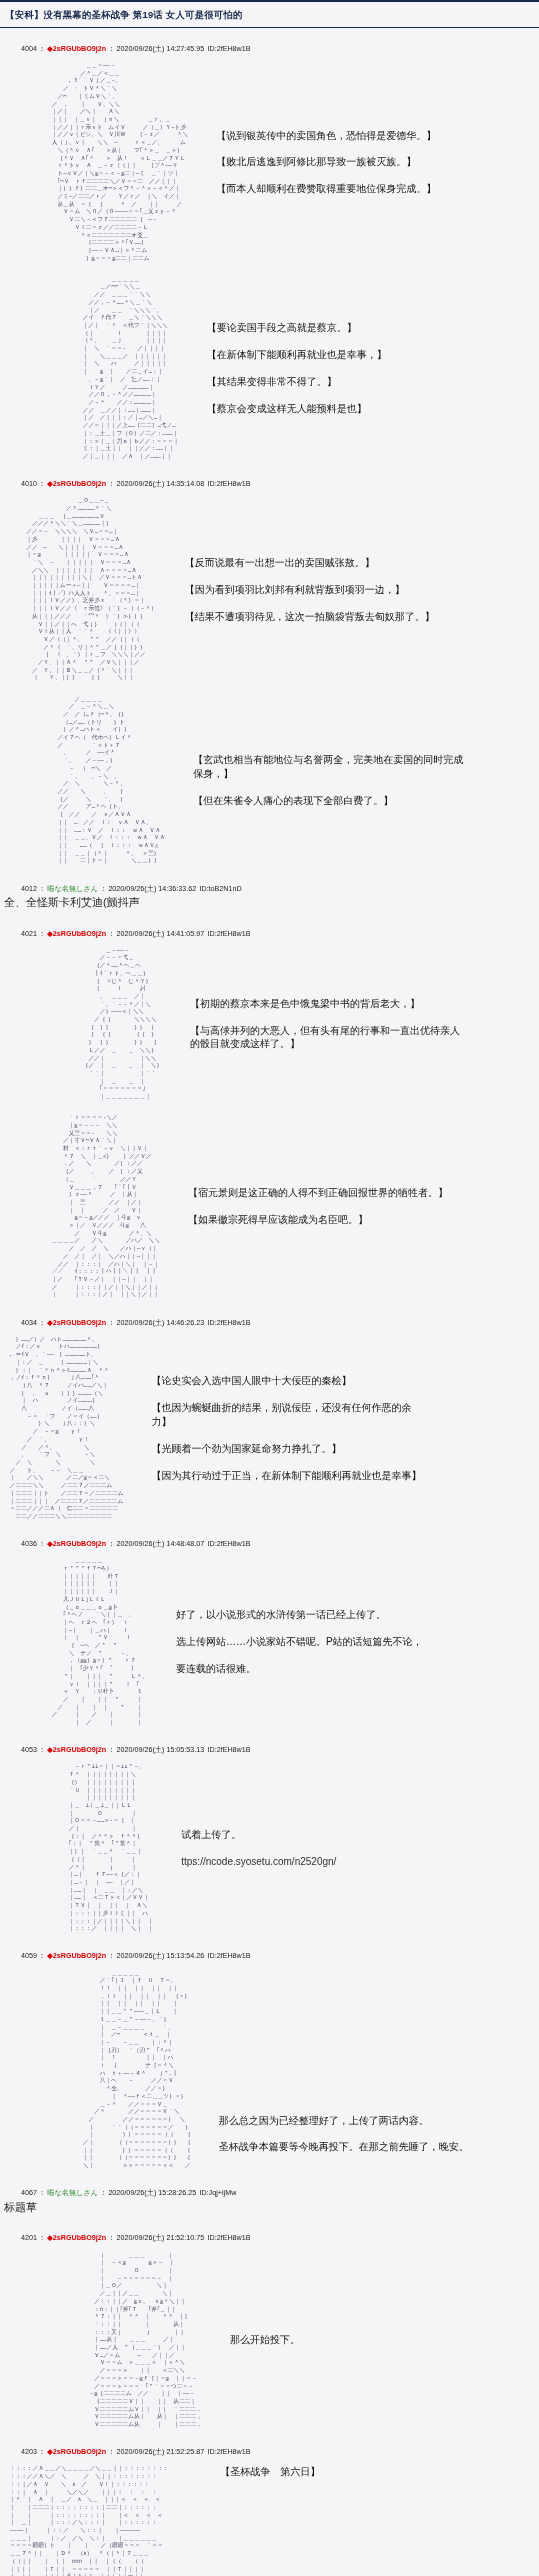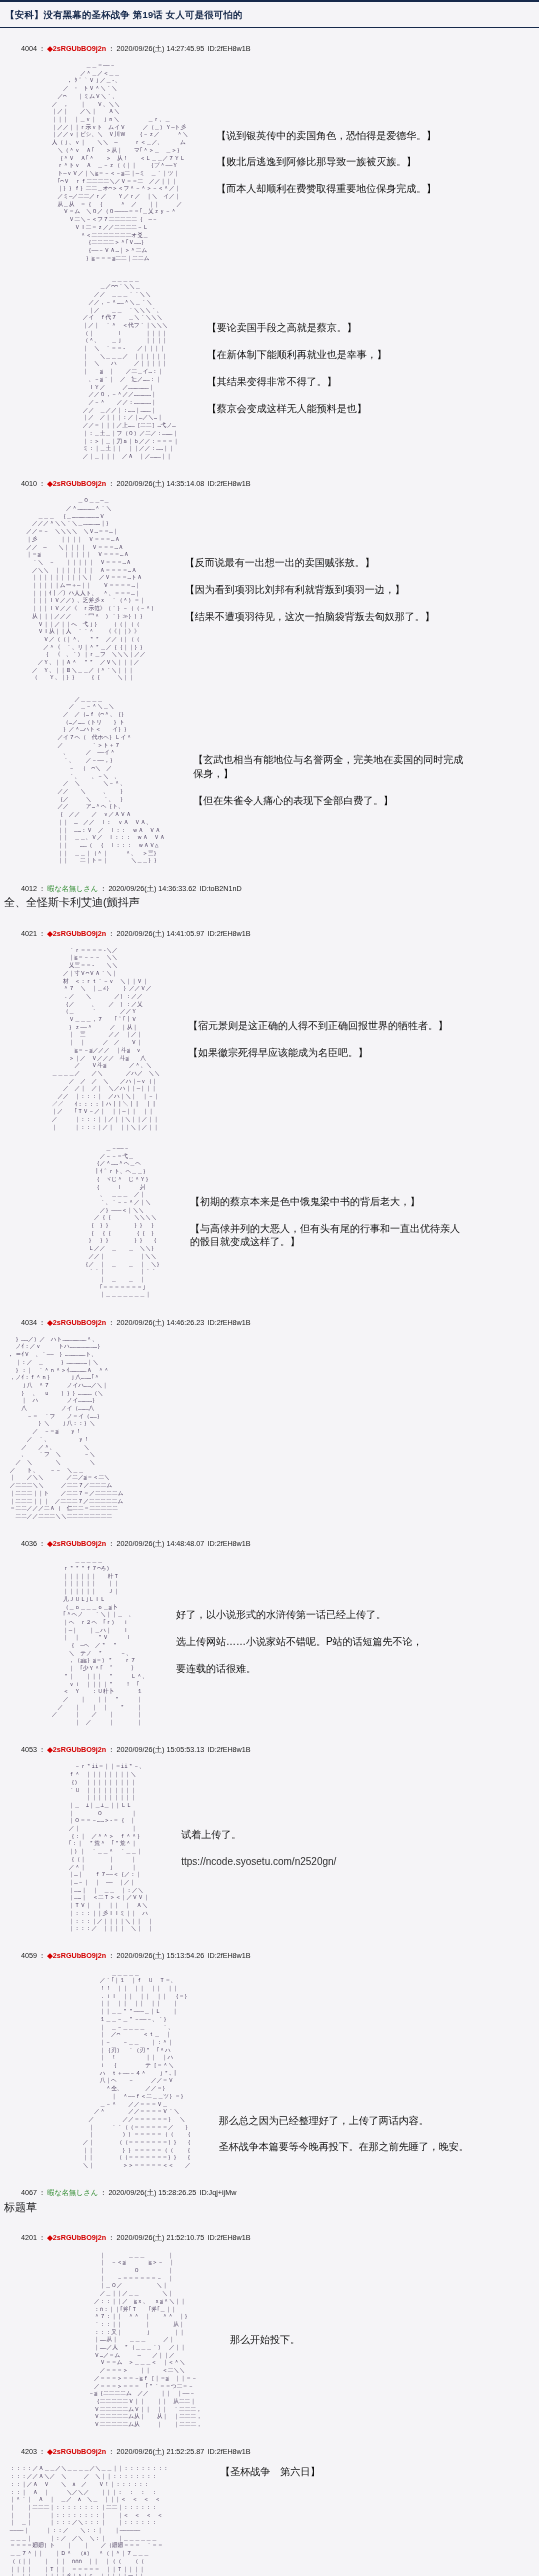--- a/index.html
+++ b/index.html
@@ -222,20 +222,46 @@
       <span class="pnum">4012</span><span class="sep">：</span><span class="pname anon">暇な名無しさん</span><span class="sep">：</span><span class="pdate">2020/09/26(土) 14:36:33.62</span><span class="pid">ID:toB2N1nD</span>
     </div>
     <div class="post-body">全、全怪斯卡利艾迪(颤抖声</div>
   </div>
 
   <div class="post">
     <div class="post-header">
       <span class="pnum">4021</span><span class="sep">：</span><span class="pname trip">◆2sRGUbBO9j2n</span><span class="sep">：</span><span class="pdate">2020/09/26(土) 14:41:05.97</span><span class="pid">ID:2fEH8w1B</span>
     </div>
     <div class="scene">
+      <pre class="aa ind-c">　　　　　＿－――－
+　　　　／－－＝弋＿
+　　　｛／＾……＾ヘ＿ヘ
+　　　｜ｲ＾ｒト、ヘ＿＿｝
+　　　｛　ヾじ＾　じ＾Ｙ｝
+　　　｛　　　ｌ　　　爿
+　　　　、　＿＿＿　／｜
+　　　　｀、｀－－＾／｜＼
+　　　　／｝―――＜｜＼＼
+　　　／｛｛　　　　＼＼＼＼
+　　｛　｝｝　　　　｝｝　｝
+　　｛　｛｛　　　　｛｛　｝
+　　｝　｝｝　　　　｝｝　｛
+　　Ｌ／／　＿　　＿　＼＼｝
+　　／／｜　　　　　　｜＼＼
+　｛／　｜　＿　　＿　｜　＼｝
+　　｀｀｜　　　　　　｜｀｀
+　　　　｜　＿　　＿　｜
+　　　　｢＝＝＝＝＝＝＝｣
+　　　　｜＿＿＿＿＿＿＿｜</pre>
+      <div class="balloons">
+        <p>【初期的蔡京本来是色中饿鬼梁中书的背后老大，】</p>
+        <p>【与高俅并列的大恶人，但有头有尾的行事和一直出优待亲人的骰目就变成这样了。】</p>
+      </div>
+    </div>
+    <div class="scene">
       <pre class="aa ind-b">　　　　｀ｒ＝＝＝＝‐＼／
 　　　　｜≧＝－－－　＼＼
 　　　　乂三＝＝‐　　＼＼
 　　　／｜寸Ｖ⌒ＶＡ｀＼｜
 　　　材　＜：ｒｔ｀－ｖ　＼｜｜Ｖ｜
 　　　＾７　＼　｜＿∠｝　　｝／／Ｖ／
 　　　．／　　＼　　　　／）：／／
 　　　｛／　　　、　　／　）：／乂
 　　　（＿　　　｀　　　　／／Ｙ
 　　　　Ｖ＿＿＿，７　　｢＾｢｜Ｖ
@@ -251,46 +277,20 @@
 　　／／　｜：：：｜　／ハ｜＼｜　｜－｜
 　／／　　ｲ：：：：｜ハ｜｜＼｜｜　｜｜
 　｜／　　｢ＴＶ－／｜　｜｜―｜｜　｜｜
 　／　　　｜：：：｜｜／｜｜＼｜｜／｜｜
 　｜　　　｜：：：｜／｜　｜｜＼｜／｜｜</pre>
       <div class="balloons">
         <p>【宿元景则是这正确的人得不到正确回报世界的牺牲者。】</p>
         <p>【如果徽宗死得早应该能成为名臣吧。】</p>
       </div>
     </div>
-    <div class="scene">
-      <pre class="aa ind-c">　　　　　＿－――－
-　　　　／－－＝弋＿
-　　　｛／＾……＾ヘ＿ヘ
-　　　｜ｲ＾ｒト、ヘ＿＿｝
-　　　｛　ヾじ＾　じ＾Ｙ｝
-　　　｛　　　ｌ　　　爿
-　　　　、　＿＿＿　／｜
-　　　　｀、｀－－＾／｜＼
-　　　　／｝―――＜｜＼＼
-　　　／｛｛　　　　＼＼＼＼
-　　｛　｝｝　　　　｝｝　｝
-　　｛　｛｛　　　　｛｛　｝
-　　｝　｝｝　　　　｝｝　｛
-　　Ｌ／／　＿　　＿　＼＼｝
-　　／／｜　　　　　　｜＼＼
-　｛／　｜　＿　　＿　｜　＼｝
-　　｀｀｜　　　　　　｜｀｀
-　　　　｜　＿　　＿　｜
-　　　　｢＝＝＝＝＝＝＝｣
-　　　　｜＿＿＿＿＿＿＿｜</pre>
-      <div class="balloons">
-        <p>【初期的蔡京本来是色中饿鬼梁中书的背后老大，】</p>
-        <p>【与高俅并列的大恶人，但有头有尾的行事和一直出优待亲人的骰目就变成这样了。】</p>
-      </div>
-    </div>
   </div>
 
   <div class="post">
     <div class="post-header">
       <span class="pnum">4034</span><span class="sep">：</span><span class="pname trip">◆2sRGUbBO9j2n</span><span class="sep">：</span><span class="pdate">2020/09/26(土) 14:46:26.23</span><span class="pid">ID:2fEH8w1B</span>
     </div>
     <div class="scene">
       <pre class="aa ind-d">　　｝……／）／　ハト…………………＾、
 　　ノｲ：／ｖ　　　トハ……………………｝
 　，＝ｲＶ　、｀――　｝………………ト、
@@ -308,20 +308,26 @@
 　　　／　　／＾、　　　　　＼
 　　　、　　｀フ　＼　　　　－＼
 　　／　＼　　　　＼　　　　　＼
 　／　　ト、　　－－　＼＿＿
 　｜　　／＼＼　　　　／二／≦＝＜二＼
 　／二二二＼＼　　　／二二７／二二二ム
 　｜二二二｜｜ト　　／二二７＝／二二二二ム
 　｜二二二｜｜｜　／二二二７／二二二二二ム
 　＝二二／／／二Ａ（　仁二二＝二二二二二
 　　二二／／二二二＼＼二二二二二二二二</pre>
+      <div class="balloons">
+        <p>【论史实会入选中国人眼中十大佞臣的秦桧】</p>
+        <p>【也因为蜿蜒曲折的结果，别说佞臣，还没有任何作恶的余力】</p>
+        <p>【光顾着一个劲为国家延命努力挣扎了。】</p>
+        <p>【因为其行动过于正当，在新体制下能顺利再就业也是幸事】</p>
+      </div>
     </div>
   </div>
 
   <div class="post">
     <div class="post-header">
       <span class="pnum">4036</span><span class="sep">：</span><span class="pname trip">◆2sRGUbBO9j2n</span><span class="sep">：</span><span class="pdate">2020/09/26(土) 14:48:48.07</span><span class="pid">ID:2fEH8w1B</span>
     </div>
     <div class="scene">
       <pre class="aa ind-b">　　　　　＿＿＿＿＿
 　　　ｒ＂＂＂ｆ７⌒ろ）

